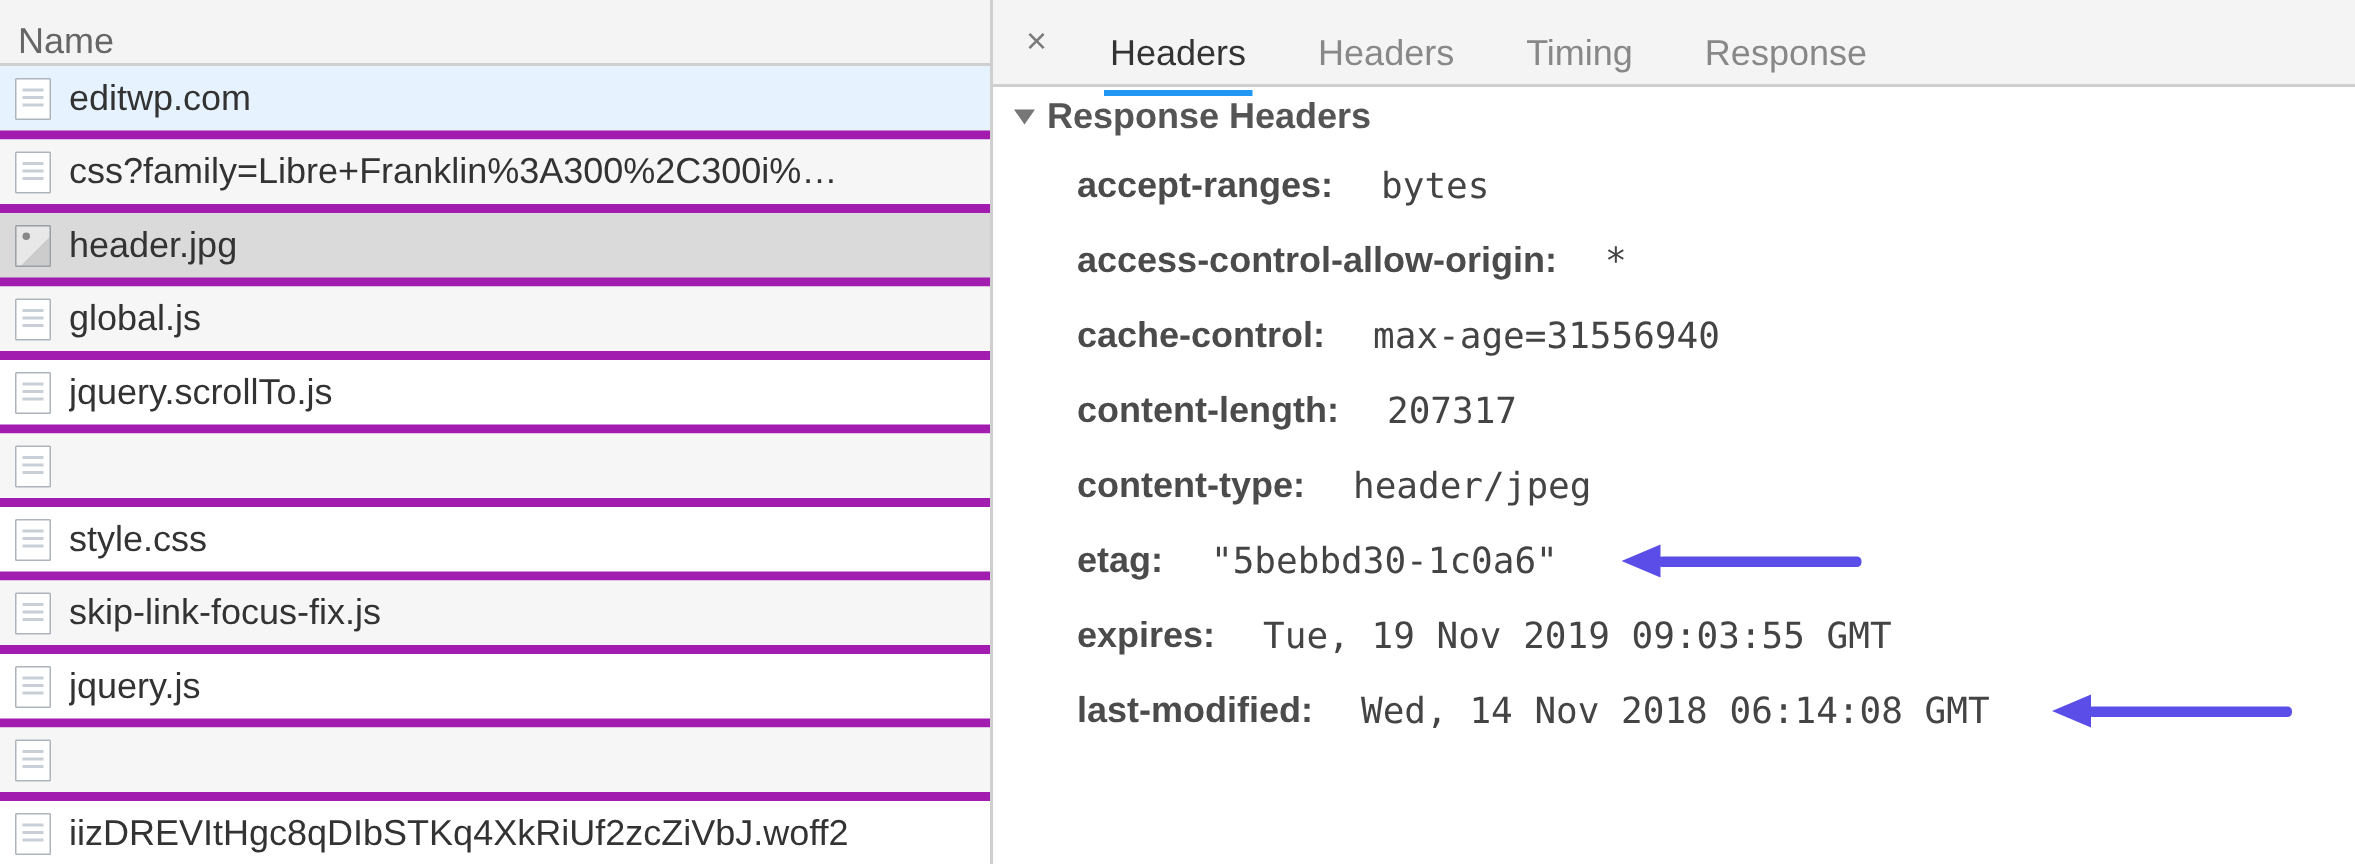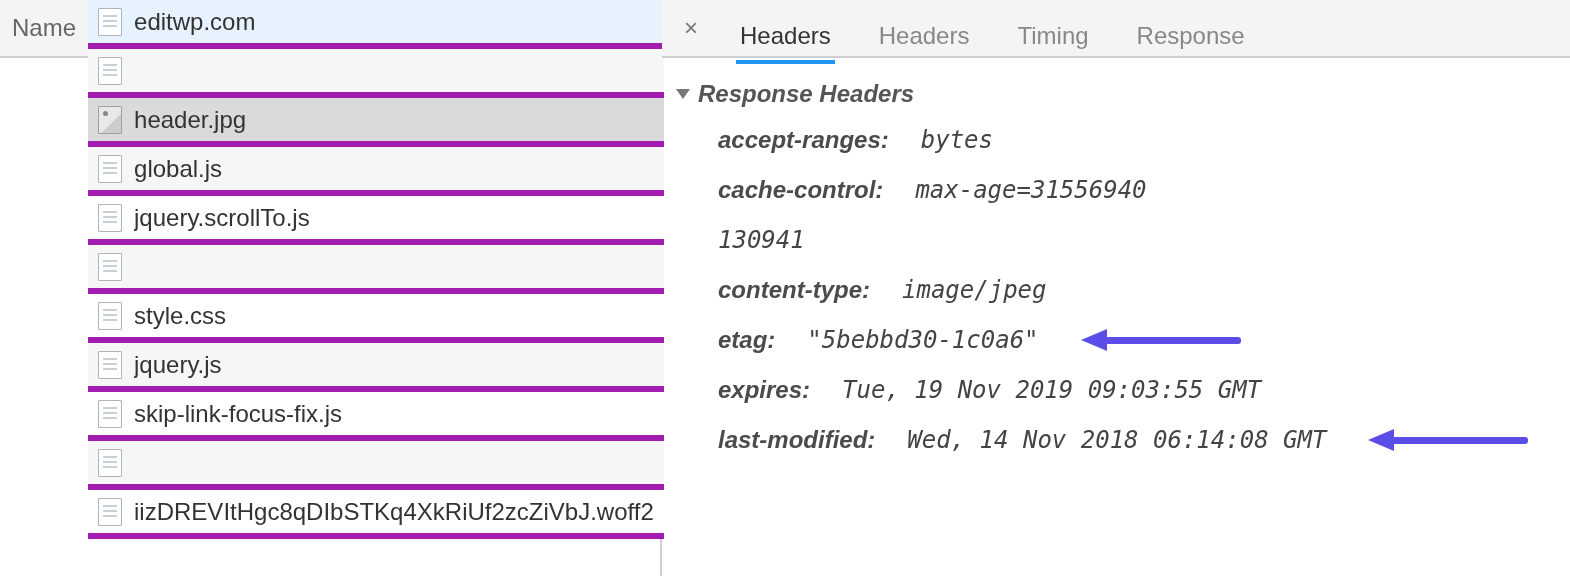--- a/index.html
+++ b/index.html
@@ -17,21 +17,21 @@
   .container {
     display: flex;
     width: 1570px;
     height: 576px;
   }
   
   .left-panel {
     width: 662px;
     border-right: 2px solid #cfcfcf;
     display: flex;
-    flex-direction: row;
+    flex-direction: column;
     background: #fff;
   }
   .left-header {
     height: 58px;
     border-bottom: 2px solid #cfcfcf;
     background: #f4f4f4;
     color: #666;
     font-size: 24px;
     padding: 14px 12px 0 12px;
   }
@@ -119,23 +119,22 @@
     color: #888;
     font-size: 24px;
     padding: 29px 4px 10px;
     cursor: pointer;
   }
   .tab.active {
     color: #333;
     border-bottom: 4px solid #2196f3;
   }
   .details {
-    padding: 22px 14px 0 14px;
+    padding: 6px 14px 0 14px;
     overflow: hidden;
-    font-style: italic;
   }
   .section-row {
     display: flex;
     align-items: center;
     gap: 6px;
     color: #555;
     font-weight: 700;
     font-size: 24px;
     margin-bottom: 18px;
     cursor: pointer;
@@ -194,20 +193,21 @@
 
   <div class="left-panel">
     <div class="left-header">Name</div>
     <div id="rows">
         <div class="row highlight">
           <span class="file-icon"></span>
           <span class="label">editwp.com</span>
         </div>
         <div class="row">
           <span class="file-icon"></span>
+          <span class="label">css?family=Libre+Franklin%3A300%2C300i%…</span>
         </div>
         <div class="row selected">
           <span class="image-icon"></span>
           <span class="label">header.jpg</span>
         </div>
         <div class="row">
           <span class="file-icon"></span>
           <span class="label">global.js</span>
         </div>
         <div class="row">
@@ -216,25 +216,25 @@
         </div>
         <div class="row">
           <span class="file-icon"></span>
         </div>
         <div class="row">
           <span class="file-icon"></span>
           <span class="label">style.css</span>
         </div>
         <div class="row">
           <span class="file-icon"></span>
+          <span class="label">skip-link-focus-fix.js</span>
+        </div>
+        <div class="row">
+          <span class="file-icon"></span>
           <span class="label">jquery.js</span>
-        </div>
-        <div class="row">
-          <span class="file-icon"></span>
-          <span class="label">skip-link-focus-fix.js</span>
         </div>
         <div class="row">
           <span class="file-icon"></span>
         </div>
         <div class="row">
           <span class="file-icon"></span>
           <span class="label">iizDREVItHgc8qDIbSTKq4XkRiUf2zcZiVbJ.woff2</span>
         </div>
       </div>
   </div>
@@ -253,29 +253,34 @@
       <div class="section-row">
         <span class="disclosure"></span>
         <span>Response Headers</span>
       </div>
       <div id="hdrs">
           <div class="hdr-line">
             <span class="hdr-key">accept-ranges:</span>
             <span class="hdr-val">bytes</span>
           </div>
           <div class="hdr-line">
+            <span class="hdr-key">access-control-allow-origin:</span>
+            <span class="hdr-val">*</span>
+          </div>
+          <div class="hdr-line">
             <span class="hdr-key">cache-control:</span>
             <span class="hdr-val">max-age=31556940</span>
           </div>
           <div class="hdr-line">
-            <span class="hdr-val">130941</span>
+            <span class="hdr-key">content-length:</span>
+            <span class="hdr-val">207317</span>
           </div>
           <div class="hdr-line">
             <span class="hdr-key">content-type:</span>
-            <span class="hdr-val">image/jpeg</span>
+            <span class="hdr-val">header/jpeg</span>
           </div>
           <div class="hdr-line">
             <span class="hdr-key">etag:</span>
             <span class="hdr-val">"5bebbd30-1c0a6"</span>
             <span class="arrow">
               <span class="head"></span>
               <span class="shaft"></span>
             </span>
           </div>
           <div class="hdr-line">

